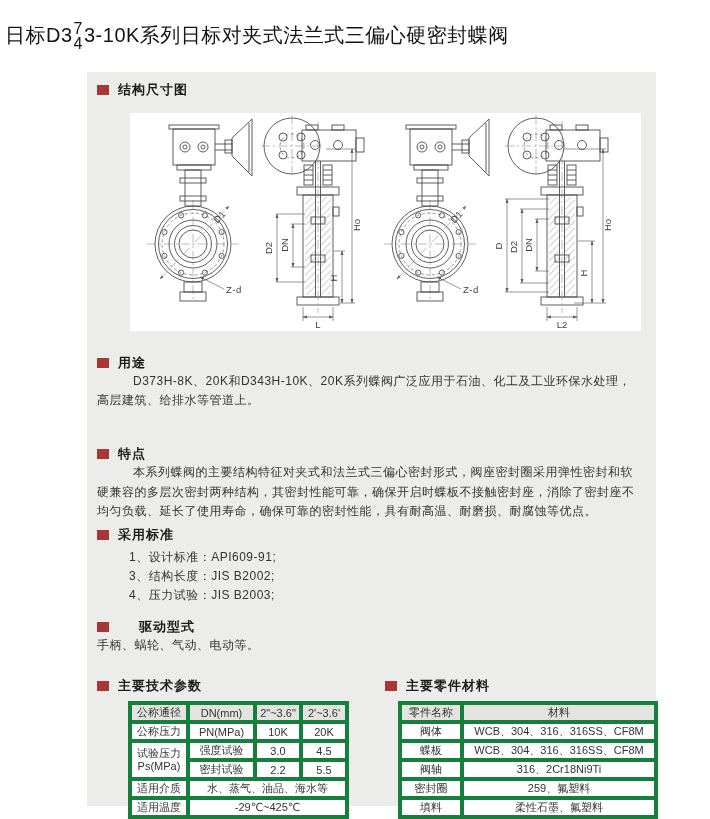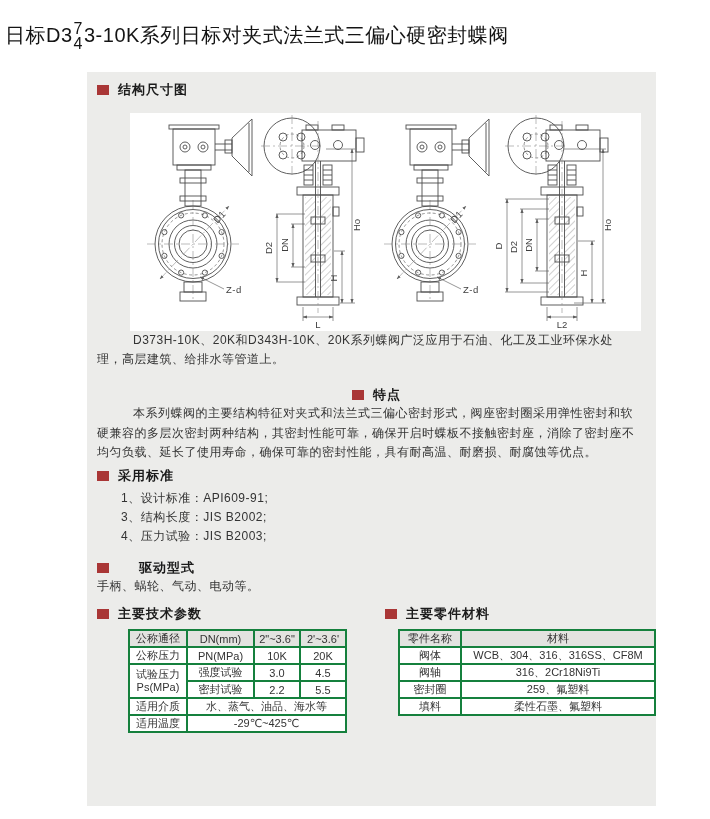--- a/index.html
+++ b/index.html
@@ -26,30 +26,30 @@
   }
   .sec-hdr{display:flex;align-items:center;gap:9px;font-weight:bold;
     font-size:13px;color:#1b1b1b;letter-spacing:1px;}
   .bullet{width:12px;height:10px;background:#a93636;flex:0 0 auto;}
   .drawing-box{margin:14px 0 0 33px;width:511px;height:218px;background:#ffffff;}
   p.body{font-size:12px;color:#333;line-height:1.6;letter-spacing:0.5px;
     margin:0;width:540px;}
   .indent{text-indent:3em;}
   .usage-p{margin:5px 0 0 11px;}
   .features-p{margin:3px 0 0 11px;}
-  .std-list{list-style:none;margin:4px 0 0 24px;padding:0;font-size:12px;
+  .std-list{list-style:none;margin:4px 0 0 32px;padding:0;font-size:12px;
     color:#333;letter-spacing:0.5px;}
   .std-list li{line-height:19px;}
   .drive-p{margin:3px 0 0 20px;}
   
-  .bottom-row{display:flex;margin-top:9px;}
+  .bottom-row{display:flex;margin-top:22px;}
   .col-left{width:288px;flex:0 0 auto;}
   .col-right{flex:1;}
   table{border-collapse:collapse;background:#ffffff;table-layout:fixed;}
-  td{border:2px solid #15803d;font-size:11px;color:#333;text-align:center;
+  td{border:4px solid #15803d;font-size:11px;color:#333;text-align:center;
     padding:0 0;height:15px;font-weight:normal;overflow:hidden;white-space:nowrap;}
   .thdr td{background:#e3e3e0;}
   .tech-table{margin:6px 0 0 31px;width:219px;}
   .mat-table{margin:6px 0 0 13px;width:237px;}
   .cell-2line{line-height:1.15;}
   
   svg .cl{stroke:#8f8f8f;stroke-width:0.6;stroke-dasharray:9 3 2 3;fill:none;}
   svg .dash{stroke-dasharray:3 2.5;stroke-width:0.6;}
   svg .lbl{fill:#3d3d3d;stroke:none;font-size:9.5px;letter-spacing:0.5px;}
   svg .dim line{stroke:#5f5f5f;stroke-width:0.65;fill:none;}
@@ -209,23 +209,27 @@
         <line x1="462" y1="128" x2="462" y2="190" marker-start="url(#ar)" marker-end="url(#ar)"></line>
         <text transform="translate(457,160) rotate(-90)" text-anchor="middle">H</text>
         <line x1="417" y1="194" x2="417" y2="208"></line>
           <line x1="447" y1="194" x2="447" y2="208"></line>
         <line x1="417" y1="204" x2="447" y2="204" marker-start="url(#ar)" marker-end="url(#ar)"></line>
         <text x="432" y="215" text-anchor="middle">L2</text>
       </g>
     </svg>
   </div>
 
-  <p class="body indent usage-p">D373H-10K、20K和D343H-10K、20K系列蝶阀广泛应用于石油、化工及工业环保水处理，高层建筑、给排水等管道上。</p>
-
-  <div class="sec-hdr" style="margin-top:17px;justify-content:center;">
+  <div class="sec-hdr" style="margin-top:23px;">
+    <span class="bullet"></span>
+    <span>用途</span>
+  </div>
+  <p class="body indent usage-p">D373H-8K、20K和D343H-10K、20K系列蝶阀广泛应用于石油、化工及工业环保水处理，高层建筑、给排水等管道上。</p>
+
+  <div class="sec-hdr" style="margin-top:35px;">
     <span class="bullet"></span>
     <span>特点</span>
   </div>
   <p class="body indent features-p">本系列蝶阀的主要结构特征对夹式和法兰式三偏心密封形式，阀座密封圈采用弹性密封和软硬兼容的多层次密封两种结构，其密封性能可靠，确保开启时蝶板不接触密封座，消除了密封座不均匀负载、延长了使用寿命，确保可靠的密封性能，具有耐高温、耐磨损、耐腐蚀等优点。</p>
 
   <div class="sec-hdr" style="margin-top:5px;align-items:center;">
     <span class="bullet"></span>
     <span>采用标准</span>
   </div>
   <ul class="std-list">
@@ -306,20 +310,24 @@
         <tbody>
             <tr class="thdr">
           <td>零件名称</td>
           <td>材料</td>
         </tr>
         <tr>
           <td>阀体</td>
           <td>WCB、304、316、316SS、CF8M</td>
         </tr>
         <tr>
+          <td>蝶板</td>
+          <td>WCB、304、316、316SS、CF8M</td>
+        </tr>
+        <tr>
           <td>阀轴</td>
           <td>316、2Cr18Ni9Ti</td>
         </tr>
         <tr>
           <td>密封圈</td>
           <td>259、氟塑料</td>
         </tr>
         <tr>
           <td>填料</td>
           <td>柔性石墨、氟塑料</td>

